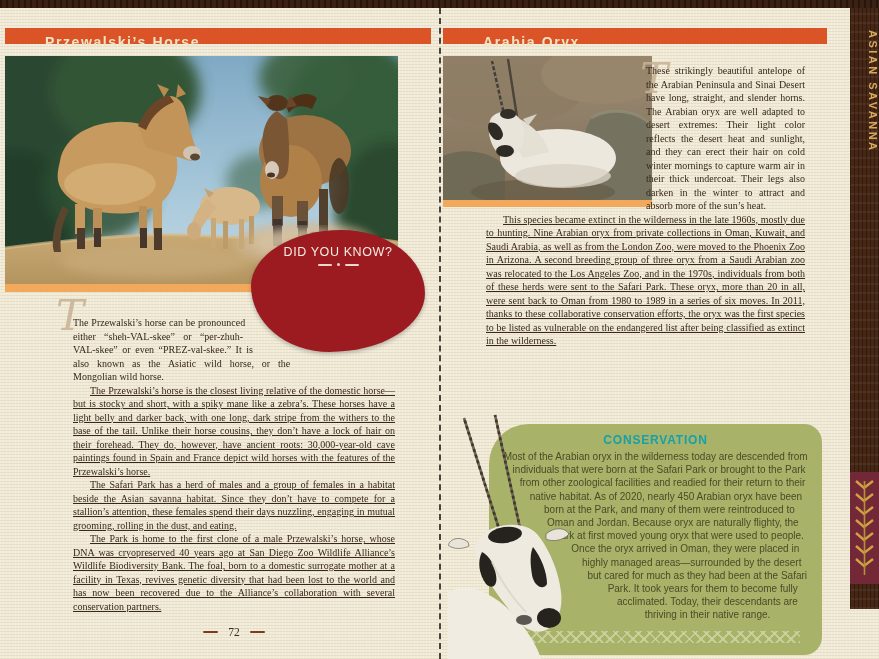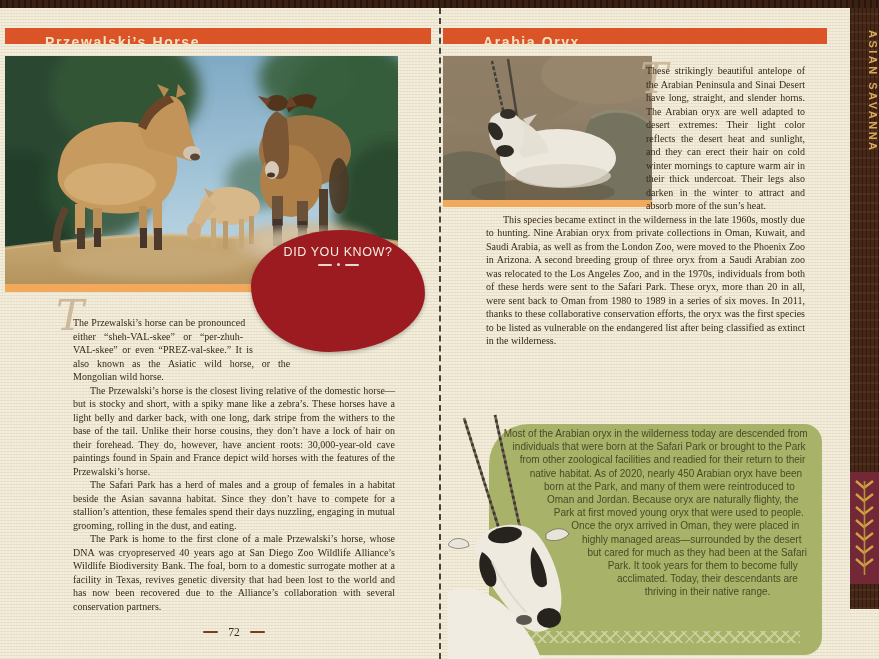--- a/index.html
+++ b/index.html
@@ -58,21 +58,21 @@
   .badge-title { font-weight:normal; font-size:12.5px; letter-spacing:.6px; color:#f6ece2; }
   .badge-divider { margin:4px auto 5px; width:60px; display:flex; align-items:center; justify-content:center; gap:5px; }
   .bd-dash { display:inline-block; width:14px; height:2px; background:#e9d9cc; border-radius:2px; }
   .bd-dot { display:inline-block; width:3px; height:3px; background:#e9d9cc; border-radius:50%; }
   .badge p { font-size:10.3px; line-height:13.5px; padding:0 16px; color:#fdf6ee; }
 
   
   .body-text { z-index:2; font-size:10px; line-height:13.5px; color:#37281b; text-align:justify; }
   .body-left { left:73px; top:316px; width:322px; }
   .body-right { left:486px; top:64px; width:319px; }
-  .body-text p.indent { text-indent:17px; }
+  .body-text p.indent { text-indent:17px;text-decoration:underline; }
   .badge-spacer { float:right; width:152px; height:52px;
     shape-outside:polygon(18% 0, 100% 0, 100% 100%, 52% 100%, 0 45%, 2% 18%); }
   .photo-spacer { float:left; width:160px; height:148px; }
 
   .dropcap { z-index:1; font-family:"DejaVu Serif","Liberation Serif",serif; font-style:italic;
     font-size:42px; color:#c7b294; opacity:.85; }
   .dropcap-left { left:56px; top:291px; }
   .dropcap-right { left:640px; top:54px; }
 
   .pagenum { left:73px; top:626px; width:322px; display:flex; align-items:center; justify-content:center; gap:10px;
@@ -261,20 +261,21 @@
 
   <div class="abs dropcap dropcap-right">T</div>
 
   <div class="abs body-text body-right">
     <div class="photo-spacer"></div>
     <p>These strikingly beautiful antelope of the Arabian Peninsula and Sinai Desert have long, straight, and slender horns. The Arabian oryx are well adapted to desert extremes: Their light color reflects the desert heat and sunlight, and they can erect their hair on cold winter mornings to capture warm air in their thick undercoat. Their legs also darken in the winter to attract and absorb more of the sun’s heat.</p>
     <p class="indent">This species became extinct in the wilderness in the late 1960s, mostly due to hunting. Nine Arabian oryx from private collections in Oman, Kuwait, and Saudi Arabia, as well as from the London Zoo, were moved to the Phoenix Zoo in Arizona. A second breeding group of three oryx from a Saudi Arabian zoo was relocated to the Los Angeles Zoo, and in the 1970s, individuals from both of these herds were sent to the Safari Park. These oryx, more than 20 in all, were sent back to Oman from 1980 to 1989 in a series of six moves. In 2011, thanks to these collaborative conservation efforts, the oryx was the first species to be listed as vulnerable on the endangered list after being classified as extinct in the wilderness.</p>
   </div>
 
   <div class="abs conservation-box">
+    <h2>CONSERVATION</h2>
     <div class="oryx-spacer"></div>
     <p>Most of the Arabian oryx in the wilderness today are descended from individuals that were born at the Safari Park or brought to the Park from other zoological facilities and readied for their return to their native habitat. As of 2020, nearly 450 Arabian oryx have been born at the Park, and many of them were reintroduced to Oman and Jordan. Because oryx are naturally flighty, the Park at first moved young oryx that were used to people. Once the oryx arrived in Oman, they were placed in highly managed areas—surrounded by the desert but cared for much as they had been at the Safari Park. It took years for them to become fully acclimated. Today, their descendants are thriving in their native range.</p>
     <div class="zigzag"></div>
   </div>
 
   <svg class="abs oryx-cutout" width="142" height="247" viewBox="0 0 142 247">
     <line x1="52" y1="120" x2="16" y2="6" stroke="#6e6250" stroke-width="2.6"></line>
     <line x1="72" y1="116" x2="47" y2="3" stroke="#6e6250" stroke-width="2.6"></line>
     <line x1="52" y1="120" x2="16" y2="6" stroke="#3f382e" stroke-width="2.6" stroke-dasharray="3 3"></line>
     <line x1="72" y1="116" x2="47" y2="3" stroke="#3f382e" stroke-width="2.6" stroke-dasharray="3 3"></line>

